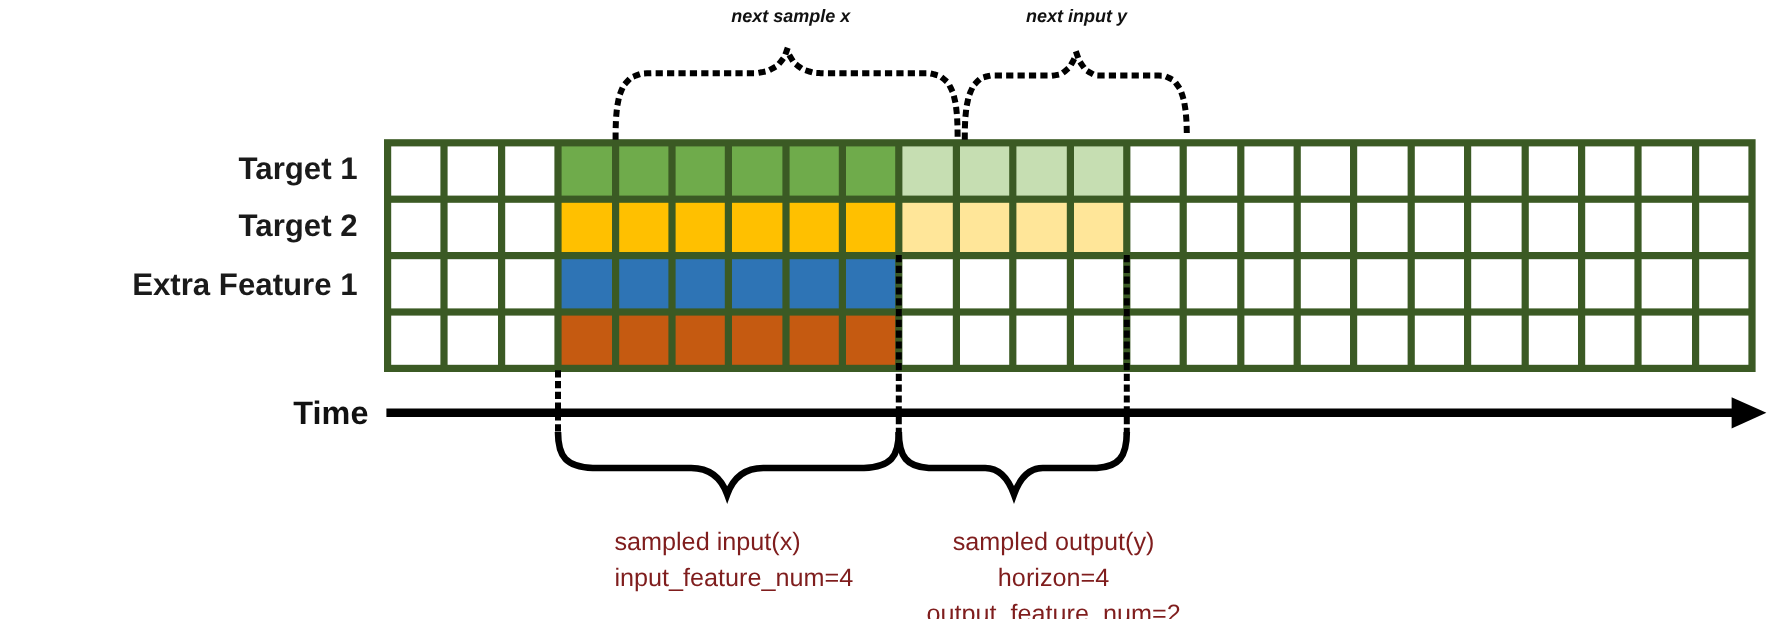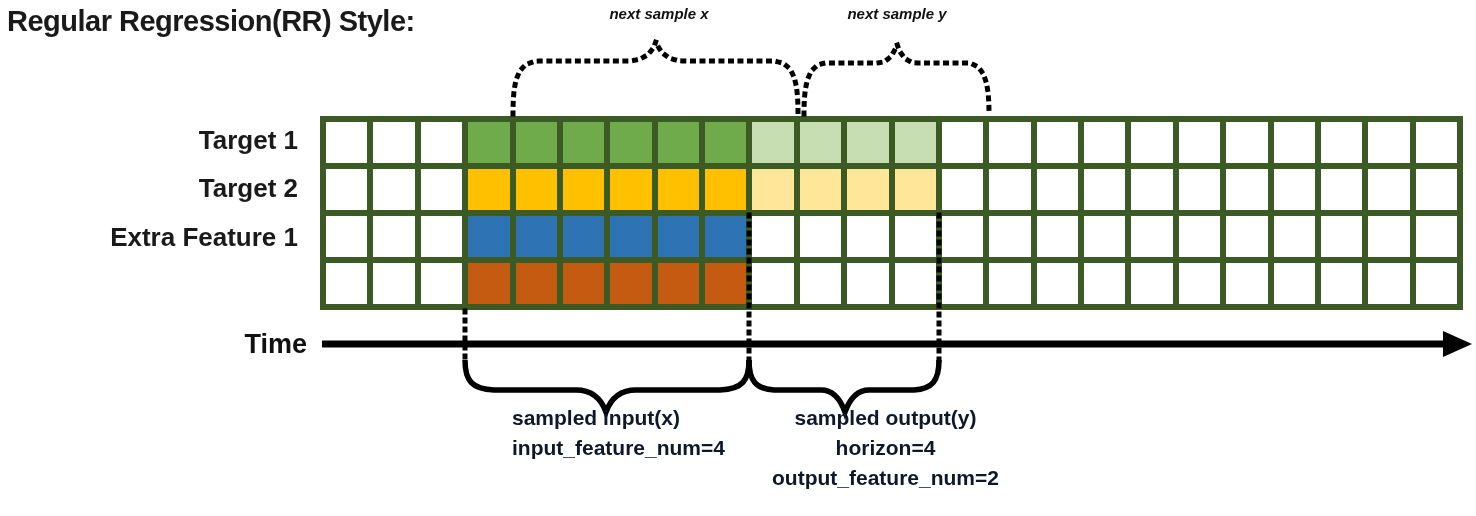--- a/index.html
+++ b/index.html
@@ -31,35 +31,34 @@
     grid-template-columns:repeat(24,1fr);grid-template-rows:repeat(4,1fr);
     gap:6px;padding:6px;
   }
   .cell{width:100%;height:100%;}
   svg.overlay{position:absolute;left:0;top:0;pointer-events:none;}
   .time-label{
     position:absolute;left:180px;top:329px;width:127px;text-align:right;
     font-size:27px;font-weight:bold;color:#111;
   }
   .caption{
-    position:absolute;top:403px;font-size:21px;font-weight:700;color:#0f172a;
+    position:absolute;top:437px;font-size:21px;font-weight:400;color:#7f1d1d;
     line-height:30px;white-space:nowrap;
   }
   #caption-input{left:512px;}
   #caption-output{left:772px;text-align:center;}
 </style>
 </head>
 <body>
 
 <div id="canvas">
 
-  <div class="title">Regular Regression(RR) Style:</div>
 
   <div class="next-label" id="next-x">next sample x</div>
-  <div class="next-label" id="next-y">next sample y</div>
+  <div class="next-label" id="next-y">next input y</div>
 
   <div class="row-labels">
     <div class="row-label">Target 1</div>
     <div class="row-label">Target 2</div>
     <div class="row-label">Extra Feature 1</div>
   </div>
 
   <div class="grid" id="grid" style="background: rgb(59, 90, 36);">
       <div class="cell" style="background: rgb(255, 255, 255);"></div>
       <div class="cell" style="background: rgb(255, 255, 255);"></div>

